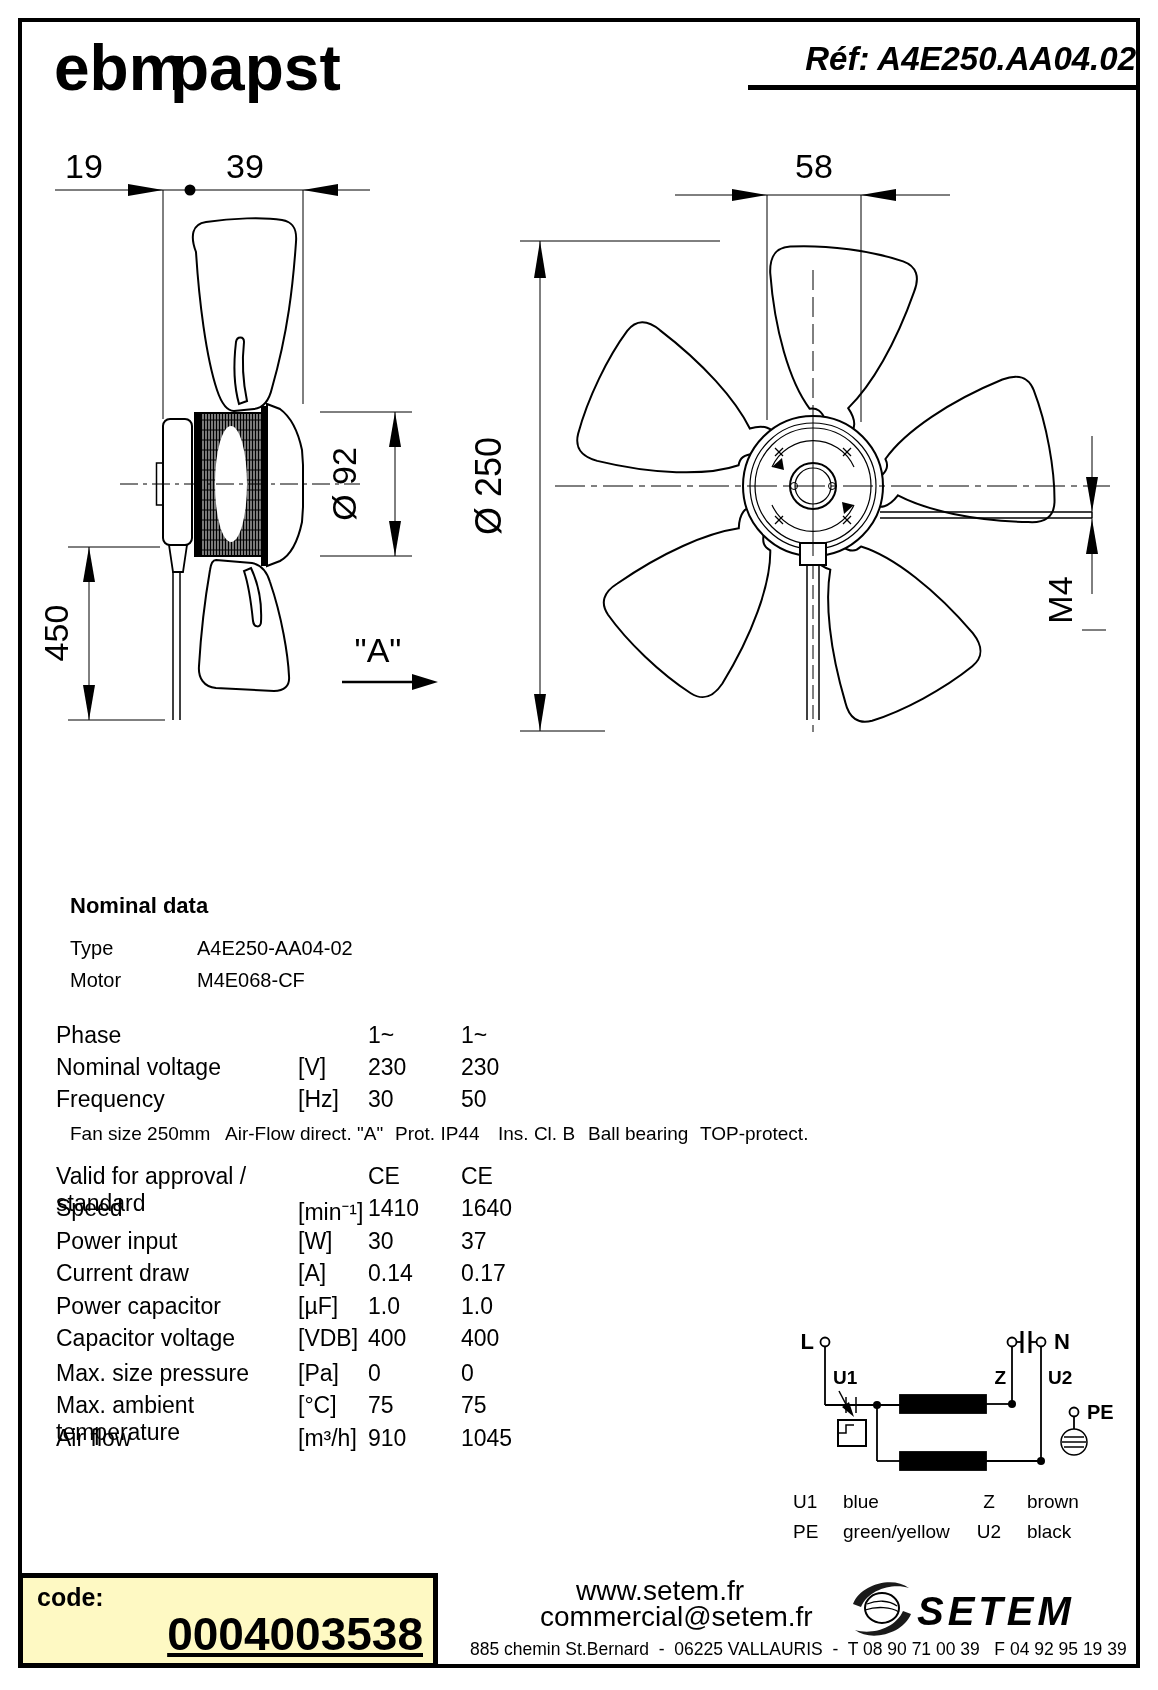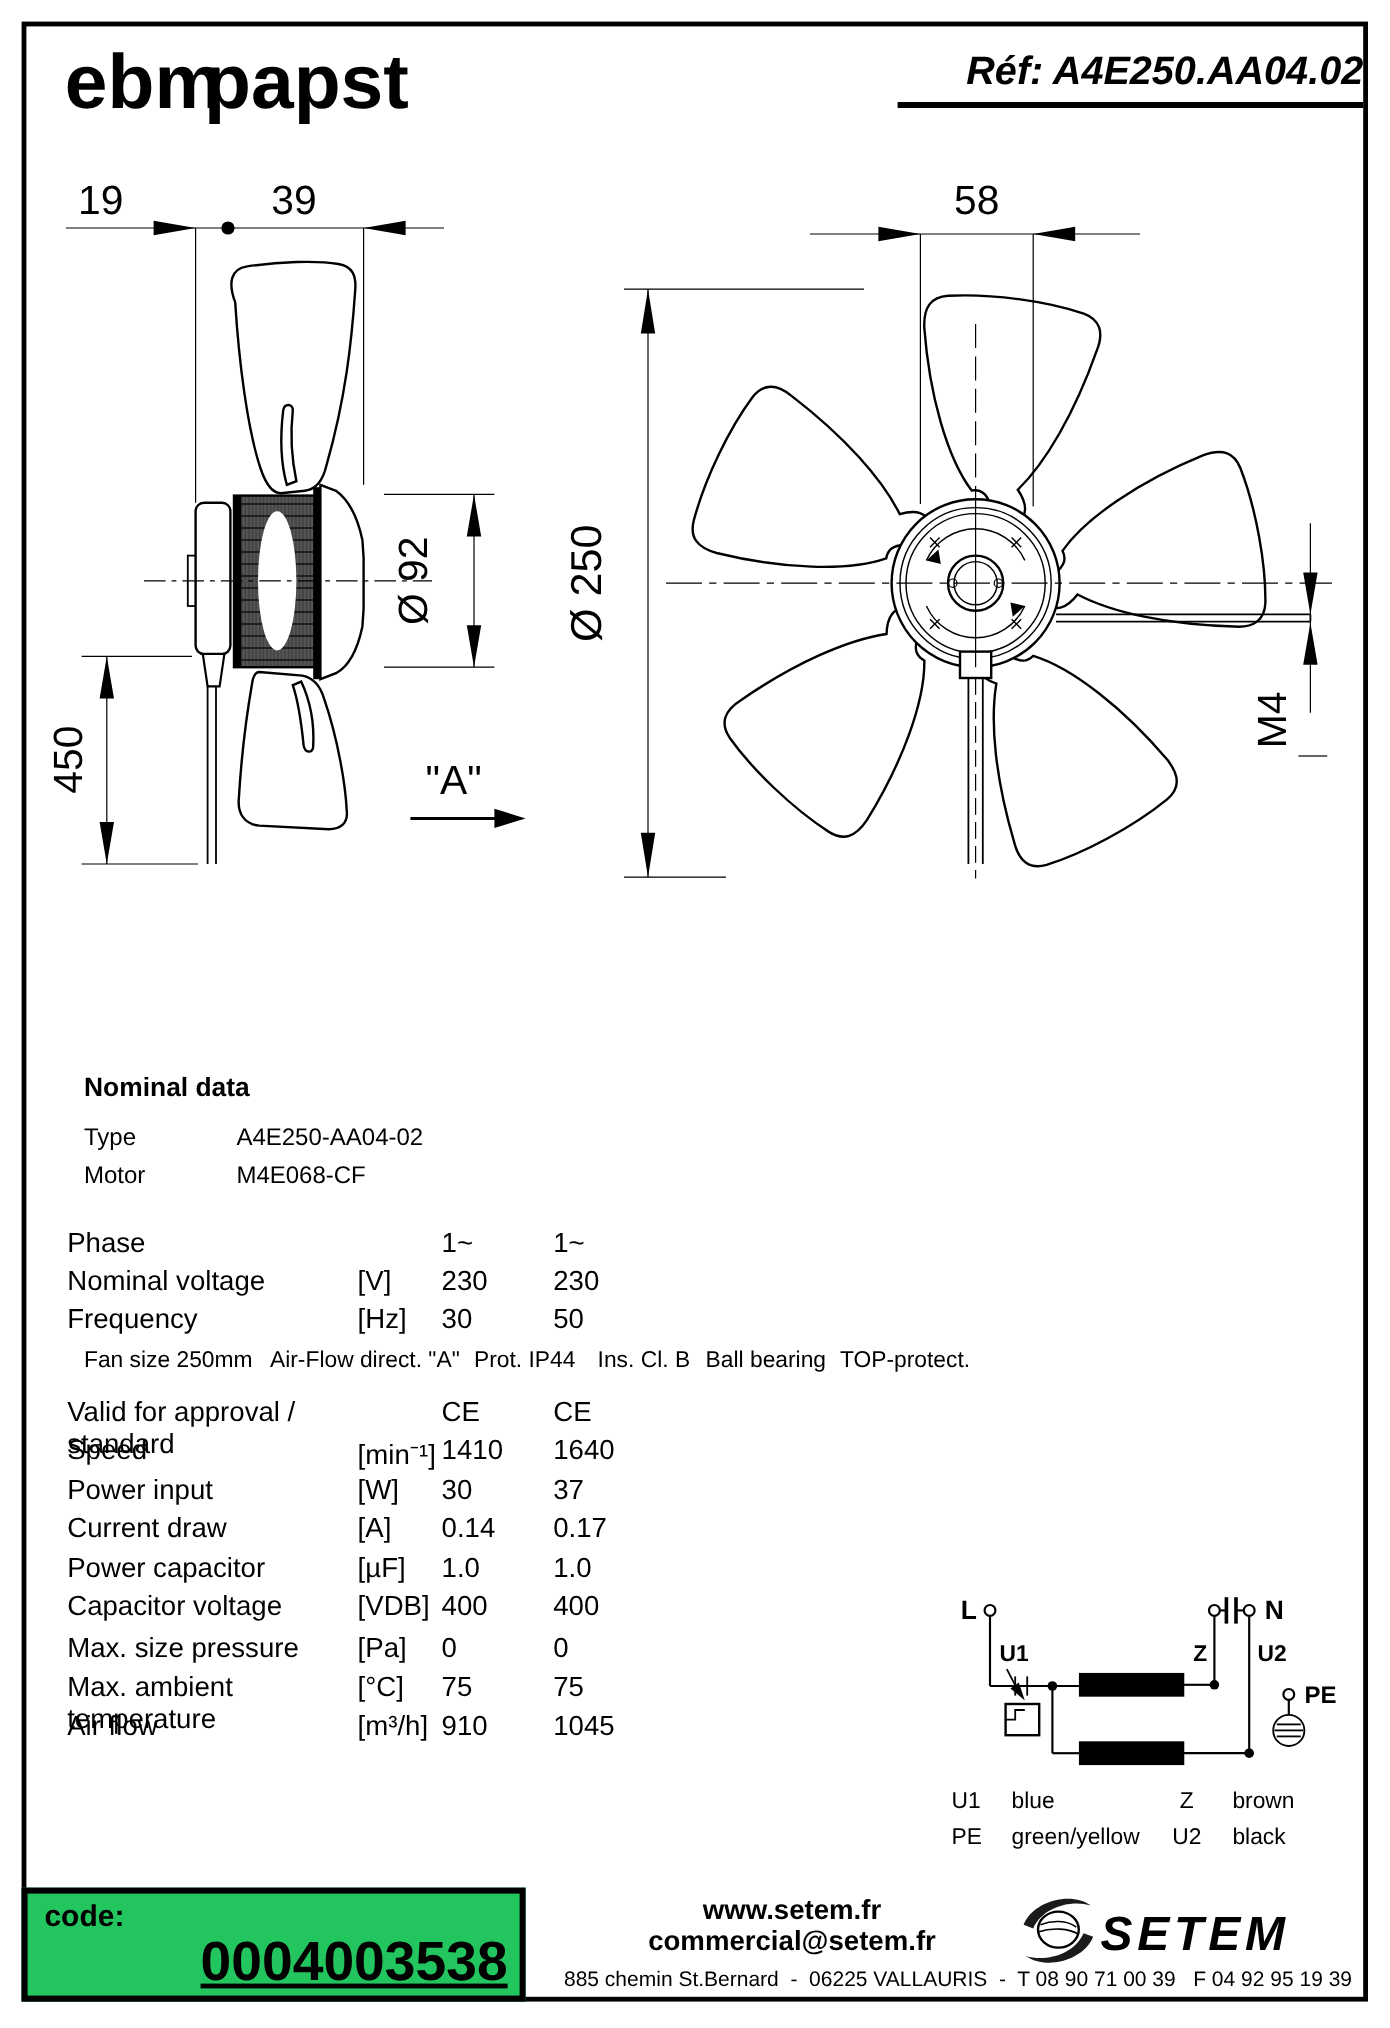--- a/index.html
+++ b/index.html
@@ -22,26 +22,26 @@
   .trow .c1{width:242px;}
   .trow .c2{width:70px;}
   .trow .c3{width:93px;}
   .trow .c4{width:140px;}
   .features{position:absolute;left:0;top:1123px;width:1158px;font-size:19px;}
   .features span{position:absolute;white-space:nowrap;}
   .wiring{position:absolute;left:730px;top:1320px;}
   .wtext{font-weight:bold;}
   .legend span{position:absolute;font-size:19px;white-space:nowrap;}
   .codebox{position:absolute;left:18px;top:1573px;width:420px;height:95px;
-           border:5px solid #000;box-sizing:border-box;background:#22c55e;}
+           border:5px solid #000;box-sizing:border-box;background:#fef9c3;}
   .codebox .lbl{position:absolute;left:14px;top:5px;font-size:25px;font-weight:bold;}
   .codebox .val{position:absolute;left:30px;right:10px;top:29px;text-align:right;
                 font-size:46px;font-weight:bold;letter-spacing:0px;text-decoration:underline;}
   .webblock{position:absolute;left:540px;top:1578px;width:240px;text-align:center;
-            font-size:23px;font-weight:bold;line-height:26px;}
+            font-size:28px;font-weight:normal;line-height:26px;}
   .setemlogo{position:absolute;left:845px;top:1576px;}
   .address{position:absolute;left:470px;top:1639px;width:676px;
            font-size:17.5px;white-space:pre;}
 </style>
 </head>
 <body>
 
 <div class="frame"></div>
 
 <div class="logo">

